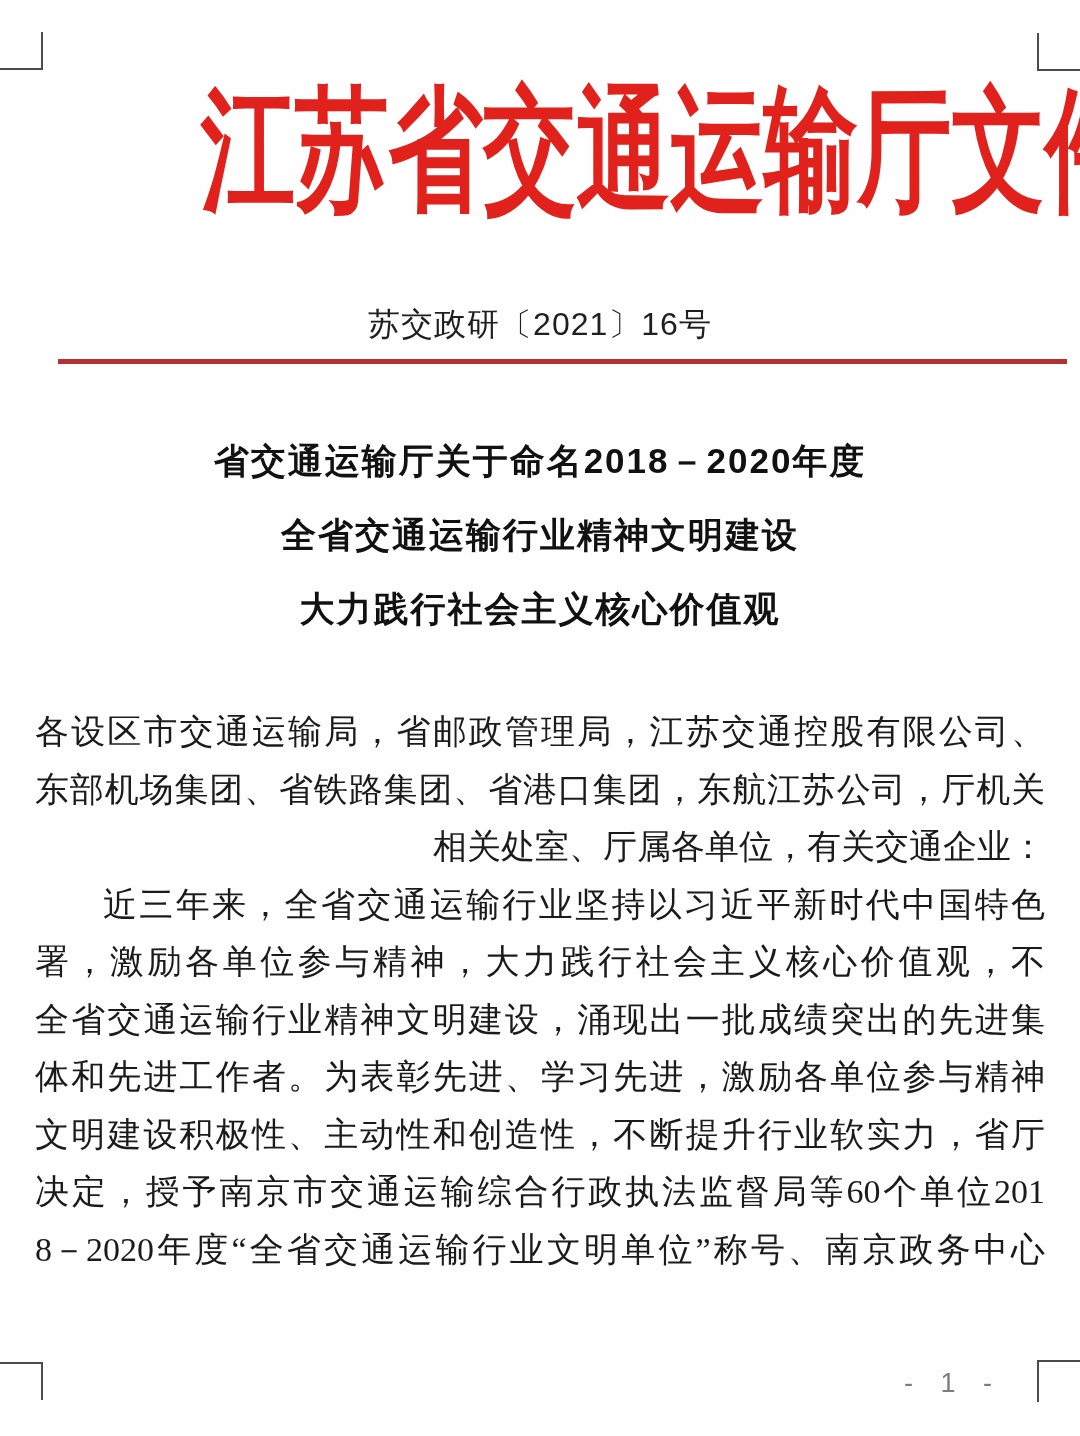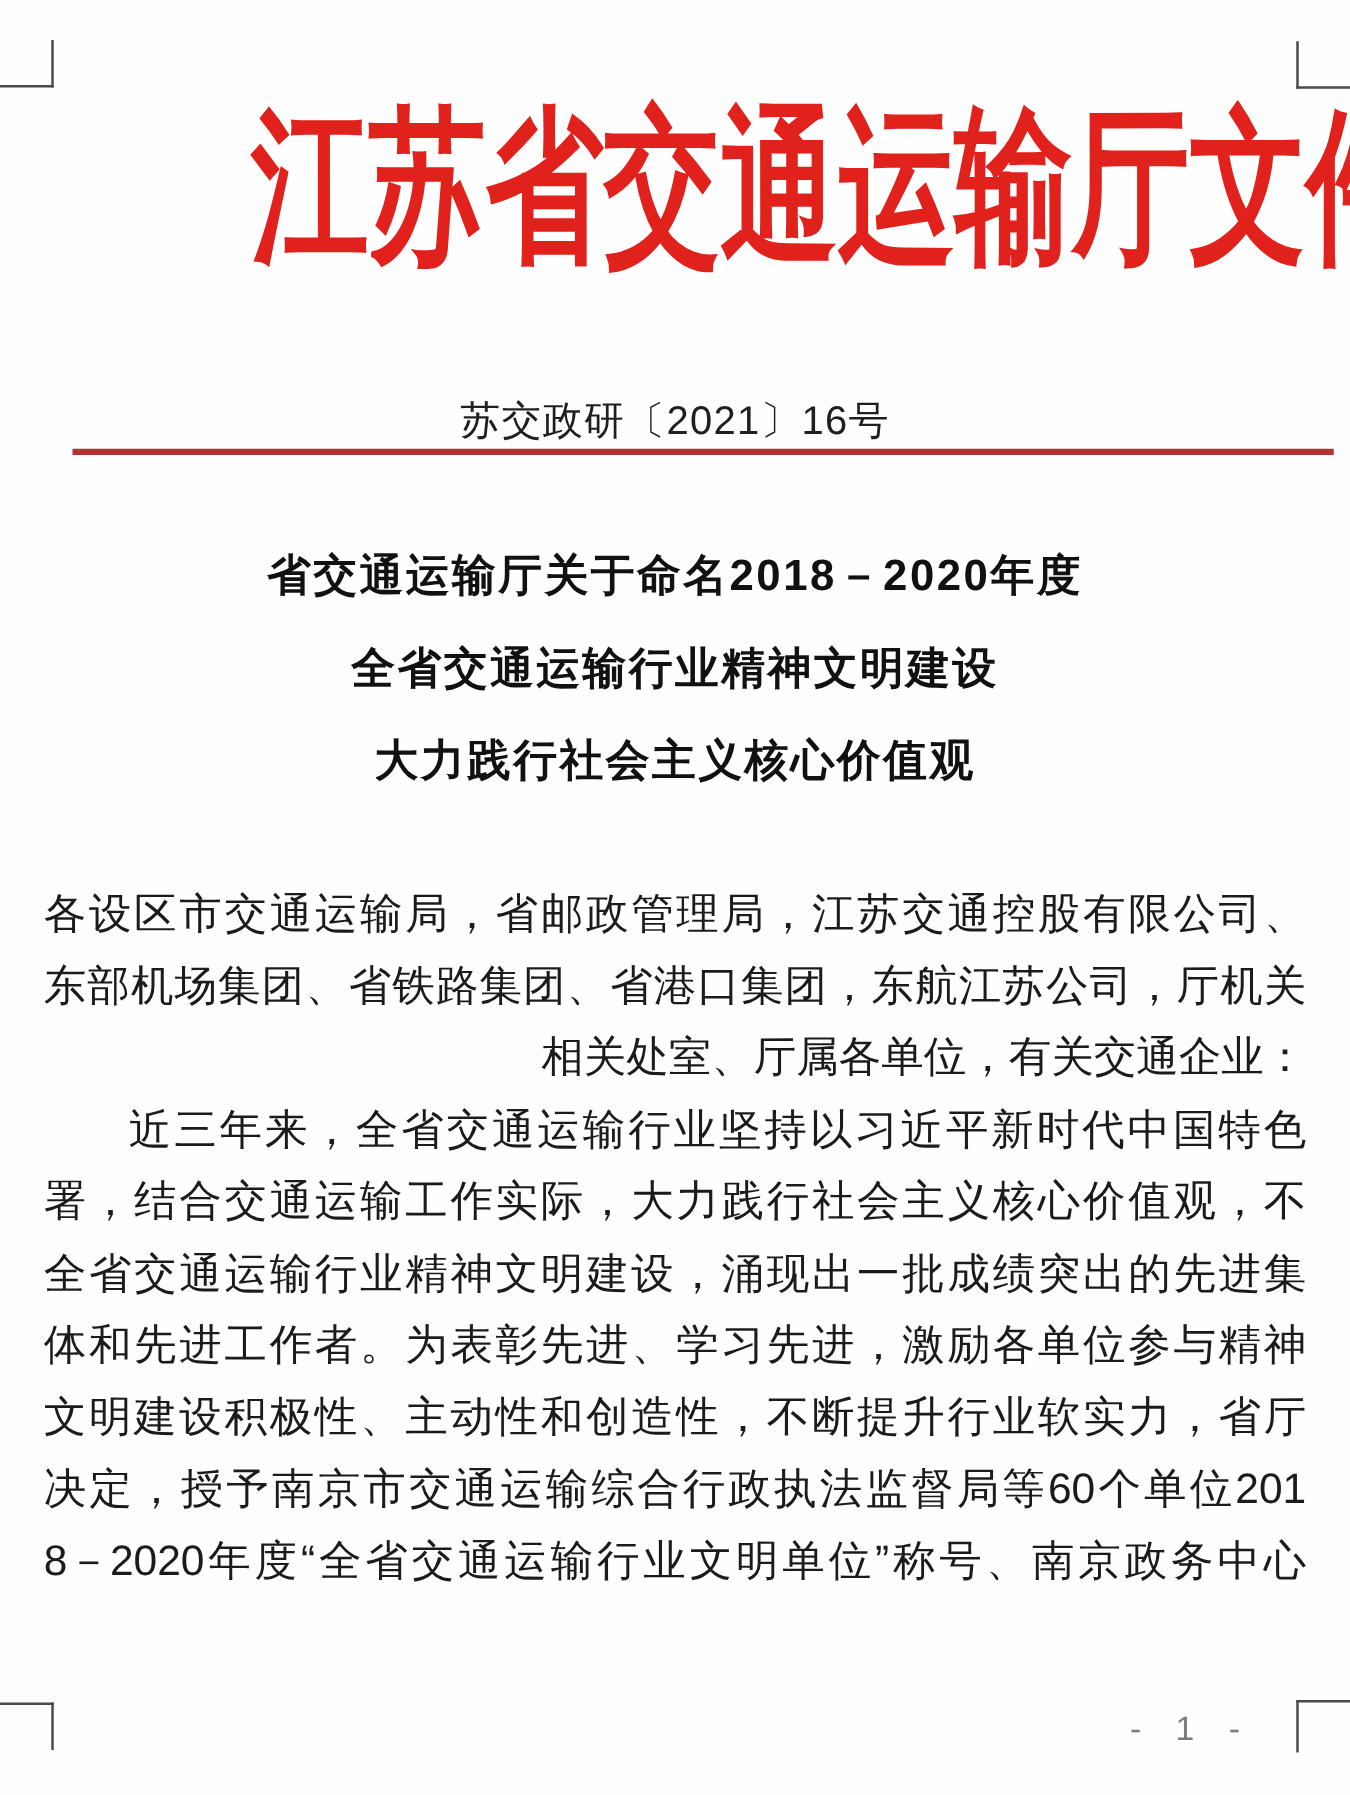--- a/index.html
+++ b/index.html
@@ -49,21 +49,20 @@
   }
 
   .docnum {
     position: absolute;
     top: 301px; left: 0; right: 0;
     text-align: center;
     font-size: 32px;
     line-height: 46px;
     color: #1f1f1f;
     letter-spacing: 1px;
-    margin-top: 12px;
   }
 
   .red-rule {
     position: absolute;
     top: 359px;
     left: 58px;
     right: 13px;
     height: 5px;
     background: var(--rule-red, #b23230);
   }
@@ -81,21 +80,21 @@
 
   .body-block {
     position: absolute;
     top: 703px;
     left: 35px;
     right: 35px;
     font-size: 34px;
     font-weight: 500;
     color: var(--body-text, #1b1b1b);
   }
-  .bline { line-height: 57.5px; }
+  .bline { line-height: 57.5px; font-family: Liberation Serif, serif; }
   .bline.stretch { text-align: justify; text-align-last: justify; }
   .bline.plain { text-align: right; }
   .bline.indent { text-indent: 2em; }
 
   .pagenum {
     position: absolute;
     top: 1368px;
     right: 78px;
     font-size: 27px;
     letter-spacing: 10px;
@@ -125,21 +124,21 @@
     <div>省交通运输厅关于命名2018－2020年度</div>
     <div>全省交通运输行业精神文明建设</div>
     <div>大力践行社会主义核心价值观</div>
   </div>
 
   <div class="body-block">
       <div class="bline stretch">各设区市交通运输局，省邮政管理局，江苏交通控股有限公司、</div>
       <div class="bline stretch">东部机场集团、省铁路集团、省港口集团，东航江苏公司，厅机关</div>
       <div class="bline plain">相关处室、厅属各单位，有关交通企业：</div>
       <div class="bline stretch indent">近三年来，全省交通运输行业坚持以习近平新时代中国特色</div>
-      <div class="bline stretch">署，结合交通运输工作实际，大力践行社会主义核心价值观，不</div>
+      <div class="bline stretch">署，激励各单位参与精神，大力践行社会主义核心价值观，不</div>
       <div class="bline stretch">全省交通运输行业精神文明建设，涌现出一批成绩突出的先进集</div>
       <div class="bline stretch">体和先进工作者。为表彰先进、学习先进，激励各单位参与精神</div>
       <div class="bline stretch">文明建设积极性、主动性和创造性，不断提升行业软实力，省厅</div>
       <div class="bline stretch">决定，授予南京市交通运输综合行政执法监督局等60个单位201</div>
       <div class="bline stretch">8－2020年度“全省交通运输行业文明单位”称号、南京政务中心</div>
     </div>
 
   <div class="pagenum">- 1 -</div>
 
 </div>

